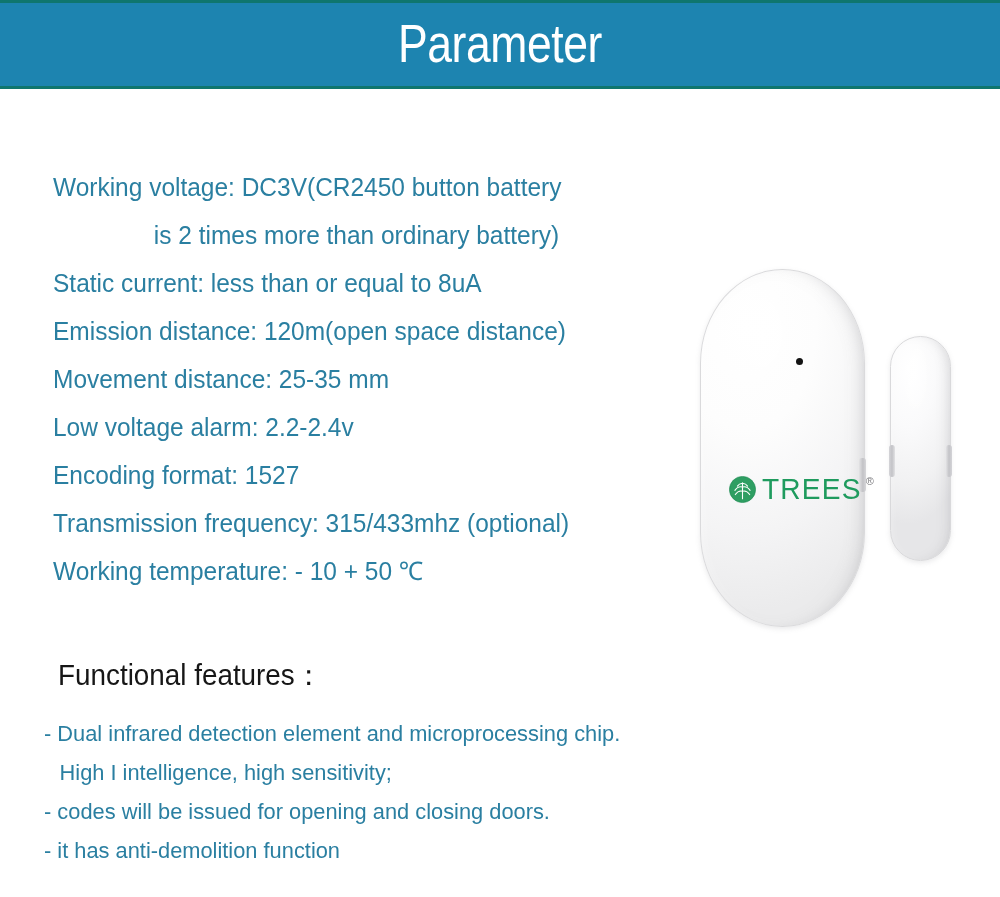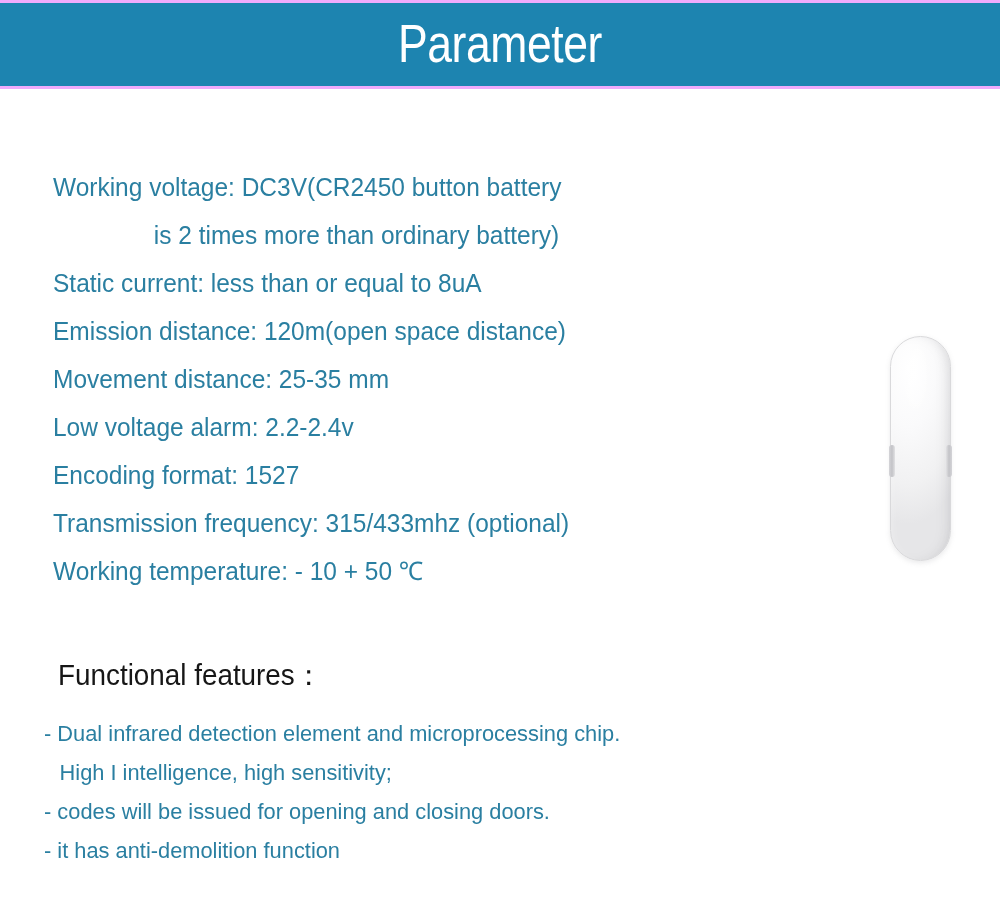--- a/index.html
+++ b/index.html
@@ -16,21 +16,21 @@
     -webkit-font-smoothing: antialiased;
   }
 
   
   .banner {
     position: absolute;
     left: 0;
     top: 0;
     width: 1000px;
     height: 89px;
-    background: #f0abfc;
+    background: #0f766e;
     box-sizing: border-box;
   }
   .banner-inner {
     position: absolute;
     left: 0;
     top: 3px;
     width: 1000px;
     height: 83px;
     background: #1d84b0;
   }
@@ -244,20 +244,44 @@
   <div class="spec-line">Emission distance: 120m(open space distance)</div>
   <div class="spec-line">Movement distance: 25-35 mm</div>
   <div class="spec-line">Low voltage alarm: 2.2-2.4v</div>
   <div class="spec-line">Encoding format: 1527</div>
   <div class="spec-line">Transmission frequency: 315/433mhz (optional)</div>
   <div class="spec-line">Working temperature: - 10  + 50 ℃</div>
 </div>
 
 <div class="product">
 
+  <div class="sensor-body">
+    <div class="sensor-body-sheen"></div>
+    <div class="led-dot"></div>
+
+    <div class="brand">
+      <svg class="brand-mark" viewBox="0 0 64 64">
+        <circle cx="32" cy="32" r="31" fill="#2e9e62"></circle>
+        <circle cx="32" cy="32" r="31" fill="none" stroke="#1d8a51" stroke-width="1.5"></circle>
+        <g stroke="#ffffff" stroke-width="2.6" stroke-linecap="round" fill="none">
+          <path d="M32 54 L32 16"></path>
+          <path d="M32 26 C24 24 18 28 14 34"></path>
+          <path d="M32 26 C40 24 46 28 50 34"></path>
+          <path d="M32 36 C24 34 19 38 15 44"></path>
+          <path d="M32 36 C40 34 45 38 49 44"></path>
+          <path d="M32 18 C27 17 23 20 20 24"></path>
+          <path d="M32 18 C37 17 41 20 44 24"></path>
+        </g>
+      </svg>
+      <span class="brand-text">TREES</span>
+      <span class="brand-reg">®</span>
+    </div>
+
+    <div class="body-notch"></div>
+  </div>
 
   <div class="magnet">
     <div class="magnet-sheen"></div>
     <div class="magnet-notch-l"></div>
     <div class="magnet-notch-r"></div>
   </div>
 
 </div>
 
 <div class="features-heading">Functional features：</div>

